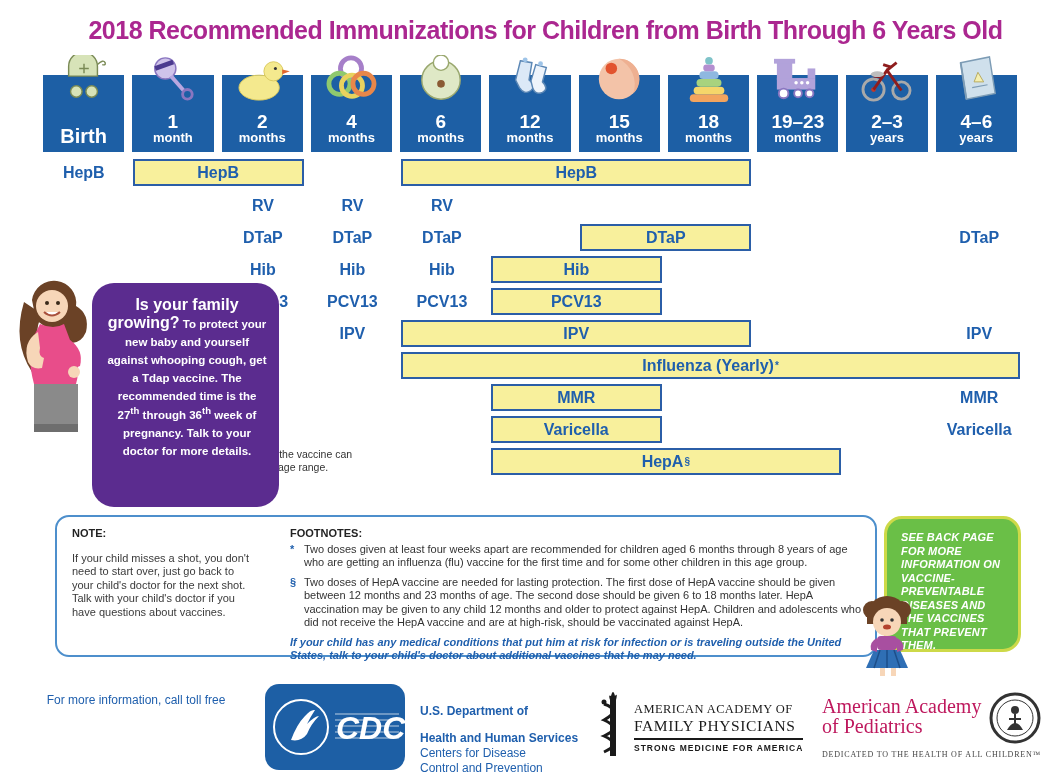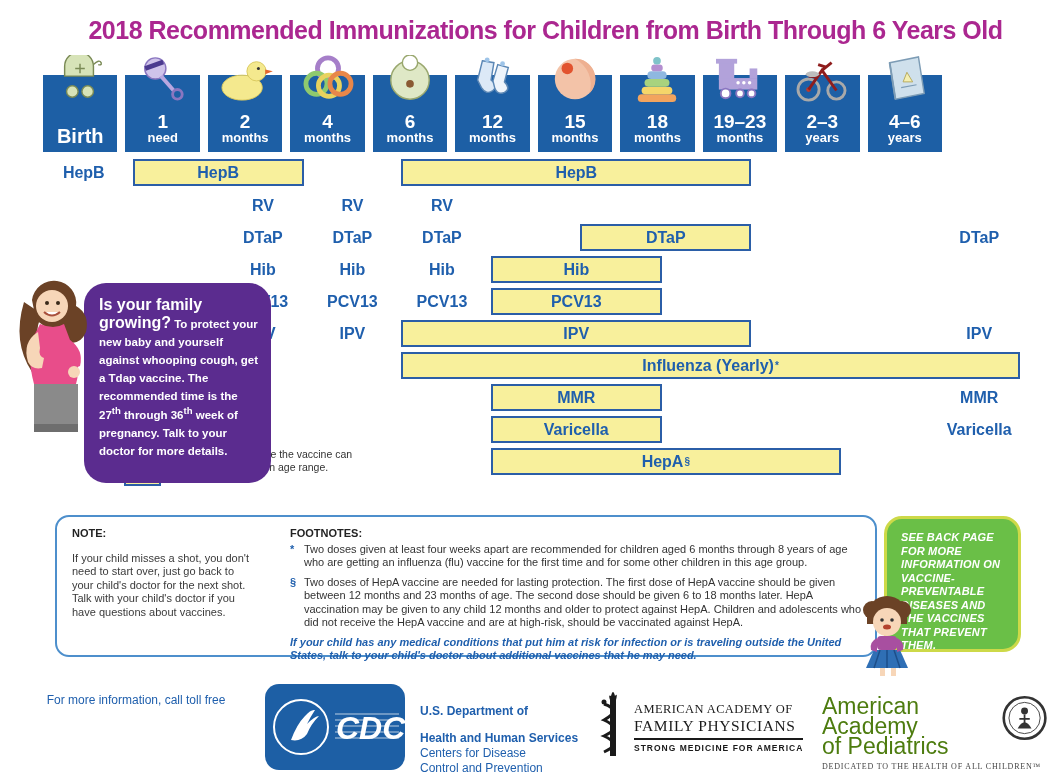--- a/index.html
+++ b/index.html
@@ -7,21 +7,21 @@
     --boxborder:#2b5ea7; --purple:#5b2c8f; --green:#6abf47; --panelborder:#4d8fcc;
   }
   *{box-sizing:border-box; margin:0; padding:0;}
   html,body{width:1059px; height:781px;}
   body{position:relative; background:#fff; font-family:"Liberation Sans",sans-serif; overflow:hidden;}
 
   .title{position:absolute; top:16px; left:16px; width:100%; text-align:center;
     font-size:25px; font-weight:bold; color:var(--magenta); letter-spacing:-0.5px;}
 
   
-  .agegrid{position:absolute; left:43px; top:57px; width:899px; height:95px;
+  .agegrid{position:absolute; left:43px; top:57px; width:974px; height:95px;
     display:grid; grid-template-columns:repeat(11,1fr); gap:8px;}
   .agecol{position:relative;}
   .agecol .icon{position:absolute; left:50%; transform:translateX(-50%); top:-2px;
     width:58px; height:48px; z-index:2;}
   .agecol .sq{position:absolute; left:0; right:0; top:18px; bottom:0; background:var(--blue);
     display:flex; flex-direction:column; align-items:center; justify-content:flex-end;
     padding-bottom:7px; color:#fff; font-weight:bold; text-align:center; z-index:1;}
   .agecol .num{font-size:19px; line-height:18px;}
   .agecol .sub{font-size:13px; line-height:14px;}
   .agecol.birth .num{font-size:20px;}
@@ -34,22 +34,22 @@
   .vbox{background:var(--boxy); border:2px solid var(--boxborder);
     display:flex; align-items:center; justify-content:center;
     color:var(--txtblue); font-weight:bold; font-size:16px;}
   .vbox sup{font-size:10px; margin-left:1px;}
   .c1{grid-column:1} .c3{grid-column:3} .c4{grid-column:4}
   .c5{grid-column:5} .c11{grid-column:11}
   .s2-3{grid-column:2/4} .s5-8{grid-column:5/9} .s7-8{grid-column:7/9}
   .s6-7{grid-column:6/8} .s5-11{grid-column:5/12} .s6-9{grid-column:6/10}
 
   
-  .bubble{position:absolute; left:84px; top:283px; width:187px; height:200px;
-    background:var(--purple); border-radius:22px; padding:13px 12px 10px 15px; color:#fff; z-index:3;}
+  .bubble{position:absolute; left:92px; top:283px; width:187px; height:224px;
+    background:var(--purple); border-radius:22px; padding:13px 12px 10px 15px; color:#fff; z-index:3;text-align:center;}
   .bubble .big{font-size:16px; font-weight:bold;}
   .bubble p{font-size:11.5px; font-weight:bold; line-height:14.5px; display:inline;}
   .woman{position:absolute; left:4px; top:272px; width:100px; height:200px; z-index:4;}
 
   
   .legend-swatch{position:absolute; left:124px; top:449px; width:37px; height:37px;
     background:var(--boxy); border:2px solid var(--boxborder);}
   .legend-text{position:absolute; left:170px; top:448px; width:195px;
     font-size:10.5px; line-height:13px; color:#333;}
 
@@ -85,21 +85,21 @@
   .hhs .b{font-weight:bold;margin-top:12px;}
   .aafp{position:absolute; left:598px; top:688px; width:210px; display:flex;}
   .aafp .torch{width:30px; height:76px; flex:0 0 30px;}
   .aafp .txt{padding-left:6px; padding-top:14px;}
   .aafp .l1{font-family:"Liberation Serif",serif; font-size:12.5px; color:#1a1a1a; letter-spacing:0.4px;}
   .aafp .l2{font-family:"Liberation Serif",serif; font-size:15.5px; color:#1a1a1a; letter-spacing:0.6px;}
   .aafp .rule{height:2px; background:#1a1a1a; margin:3px 0 3px 0;}
   .aafp .tag{font-size:8.5px; font-weight:bold; color:#1a1a1a; letter-spacing:1px;}
   .aap{position:absolute; left:822px; top:696px; width:225px;}
   .aap .names{display:flex;}
-  .aap .l{font-family:Liberation Sans, sans-serif; font-size:23px; line-height:20px; color:#4d7c0f;}
+  .aap .l{font-family:Liberation Serif, serif; font-size:20px; line-height:20px; color:#be185d;}
   .aap .seal{width:52px; height:52px; margin-left:8px; margin-top:-4px;}
   .aap .tag{font-family:"Liberation Serif",serif; font-size:8px; letter-spacing:0.8px;
     color:#444; margin-top:6px;}
 </style>
 </head>
 <body>
 
 <div class="title">2018 Recommended Immunizations for Children from Birth Through 6 Years Old</div>
 
 <div class="agegrid">
@@ -117,21 +117,21 @@
   </div>
   <div class="agecol">
     <svg class="icon" viewBox="0 0 60 50">
       <circle cx="22" cy="14" r="11" fill="#cfc3ea" stroke="#8a76c0" stroke-width="1.5"></circle>
       <rect x="12" y="8" width="20" height="5" fill="#4b3a8f" transform="rotate(-20 22 14)"></rect>
       <line x1="28" y1="22" x2="42" y2="38" stroke="#b9a7e0" stroke-width="4"></line>
       <circle cx="45" cy="41" r="5" fill="none" stroke="#8a76c0" stroke-width="3"></circle>
     </svg>
     <div class="sq">
       <div class="num">1</div>
-      <div class="sub">need</div>
+      <div class="sub">month</div>
     </div>
   </div>
   <div class="agecol">
     <svg class="icon" viewBox="0 0 60 50">
       <ellipse cx="27" cy="34" rx="21" ry="13" fill="#f4e98e" stroke="#d9c95e" stroke-width="1"></ellipse>
       <circle cx="42" cy="17" r="10" fill="#f4e98e" stroke="#d9c95e" stroke-width="1"></circle>
       <polygon points="51,15 59,17 51,20" fill="#e2662c"></polygon>
       <circle cx="44" cy="14" r="1.6" fill="#333"></circle>
     </svg>
     <div class="sq">

